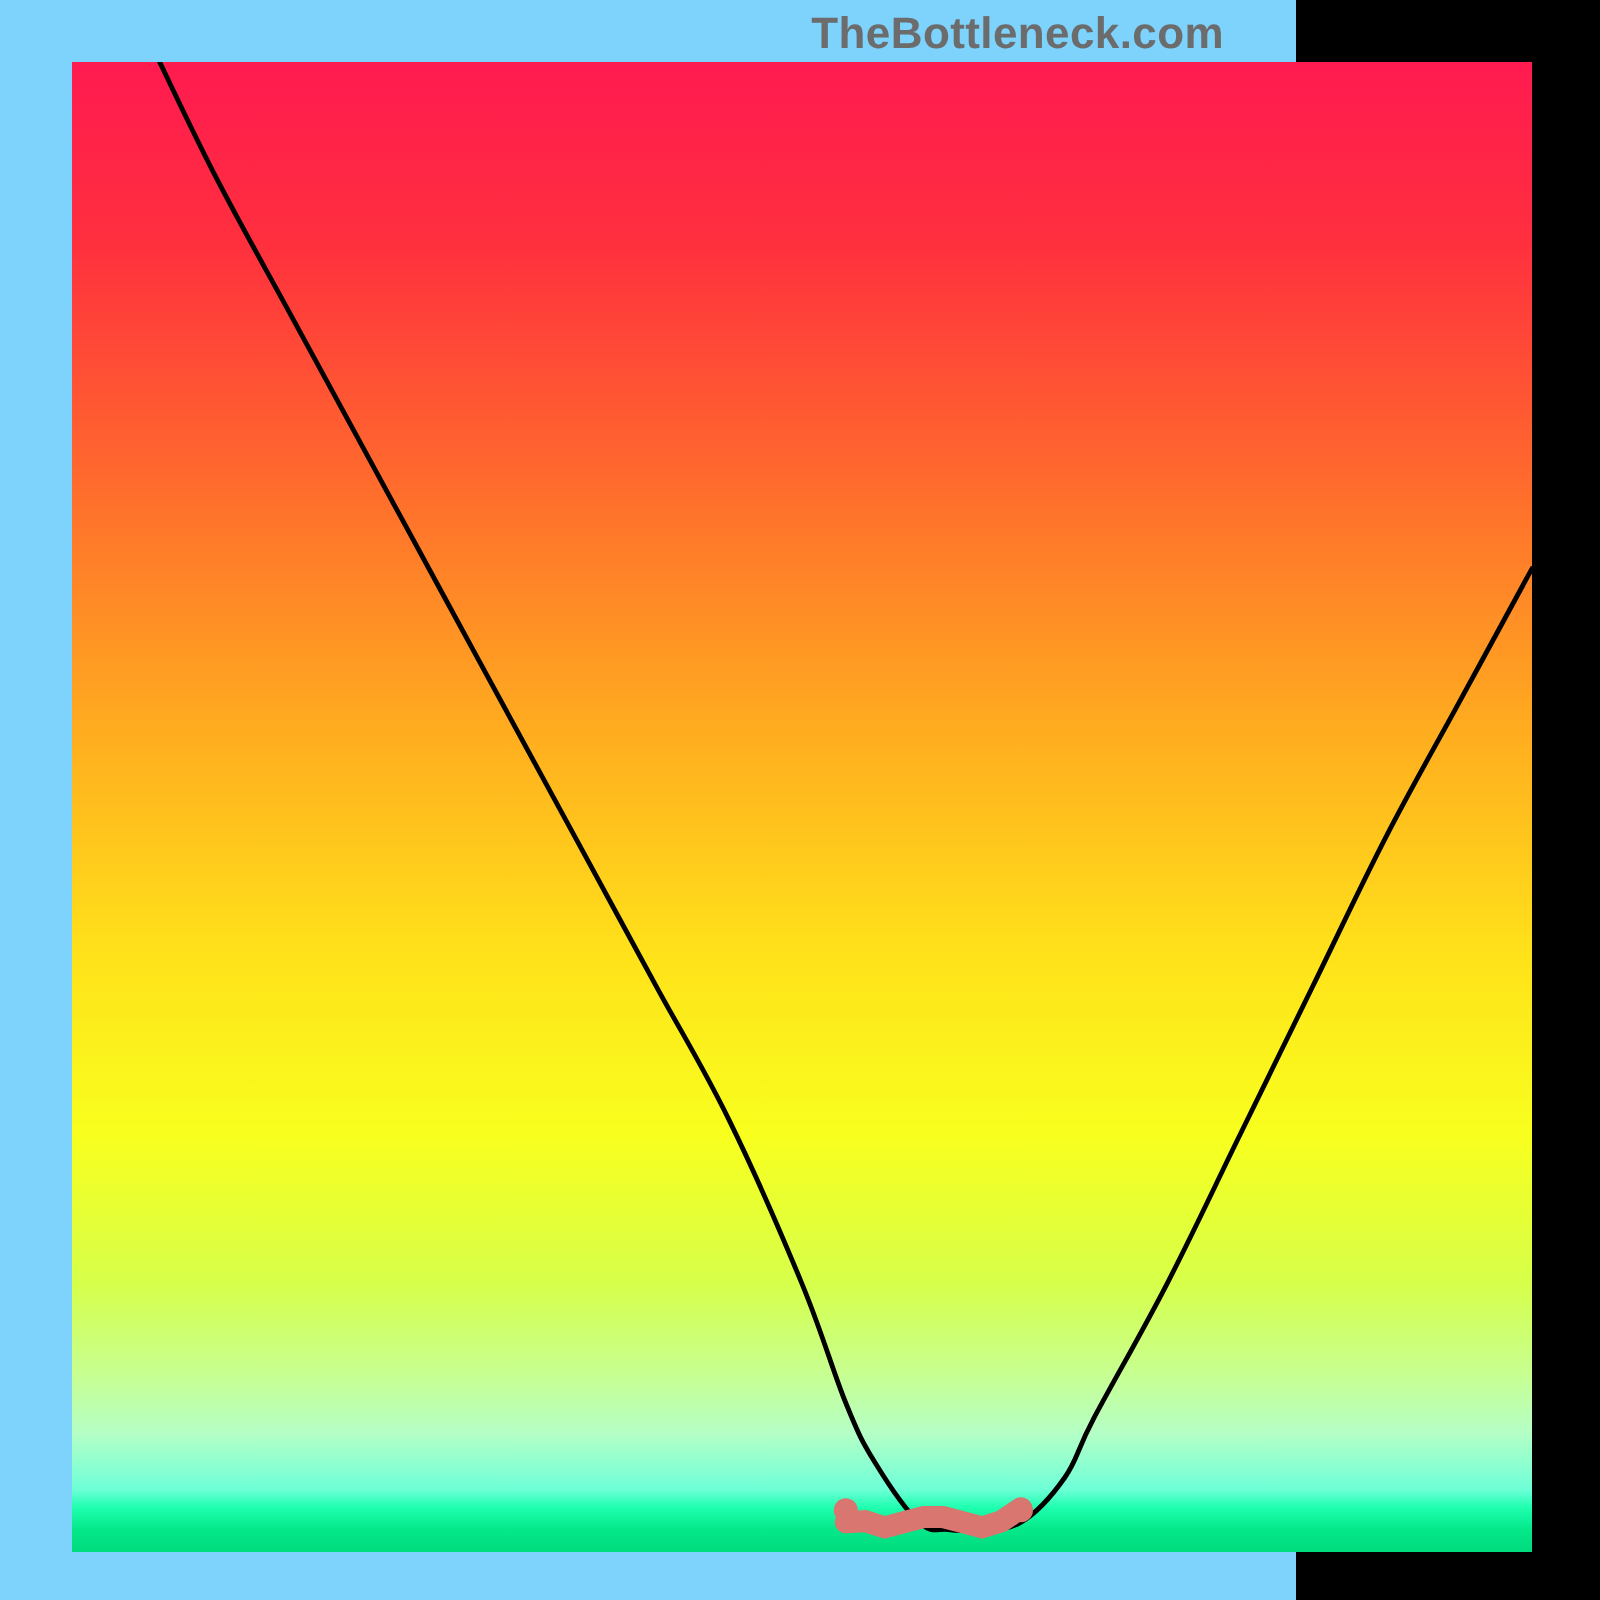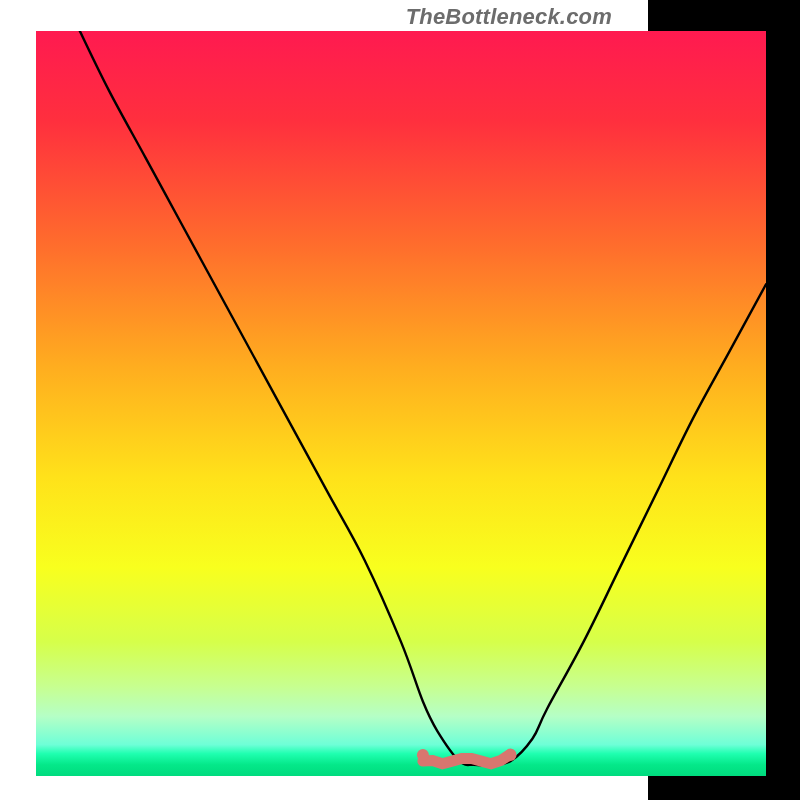--- a/index.html
+++ b/index.html
@@ -9,22 +9,21 @@
     height: 800px;
     background: #000;
     overflow: hidden;
   }
   .frame {
     position: absolute;
     left: 0;
     top: 0;
     width: 648px;
     height: 800px;
-    background: #ffffff;
-    font-style: italic;
+    background: #7dd3fc;
   }
   .plot {
     position: absolute;
     left: 36px;
     top: 31px;
     width: 730px;
     height: 745px;
     overflow: hidden;
   }
   .gradient {

